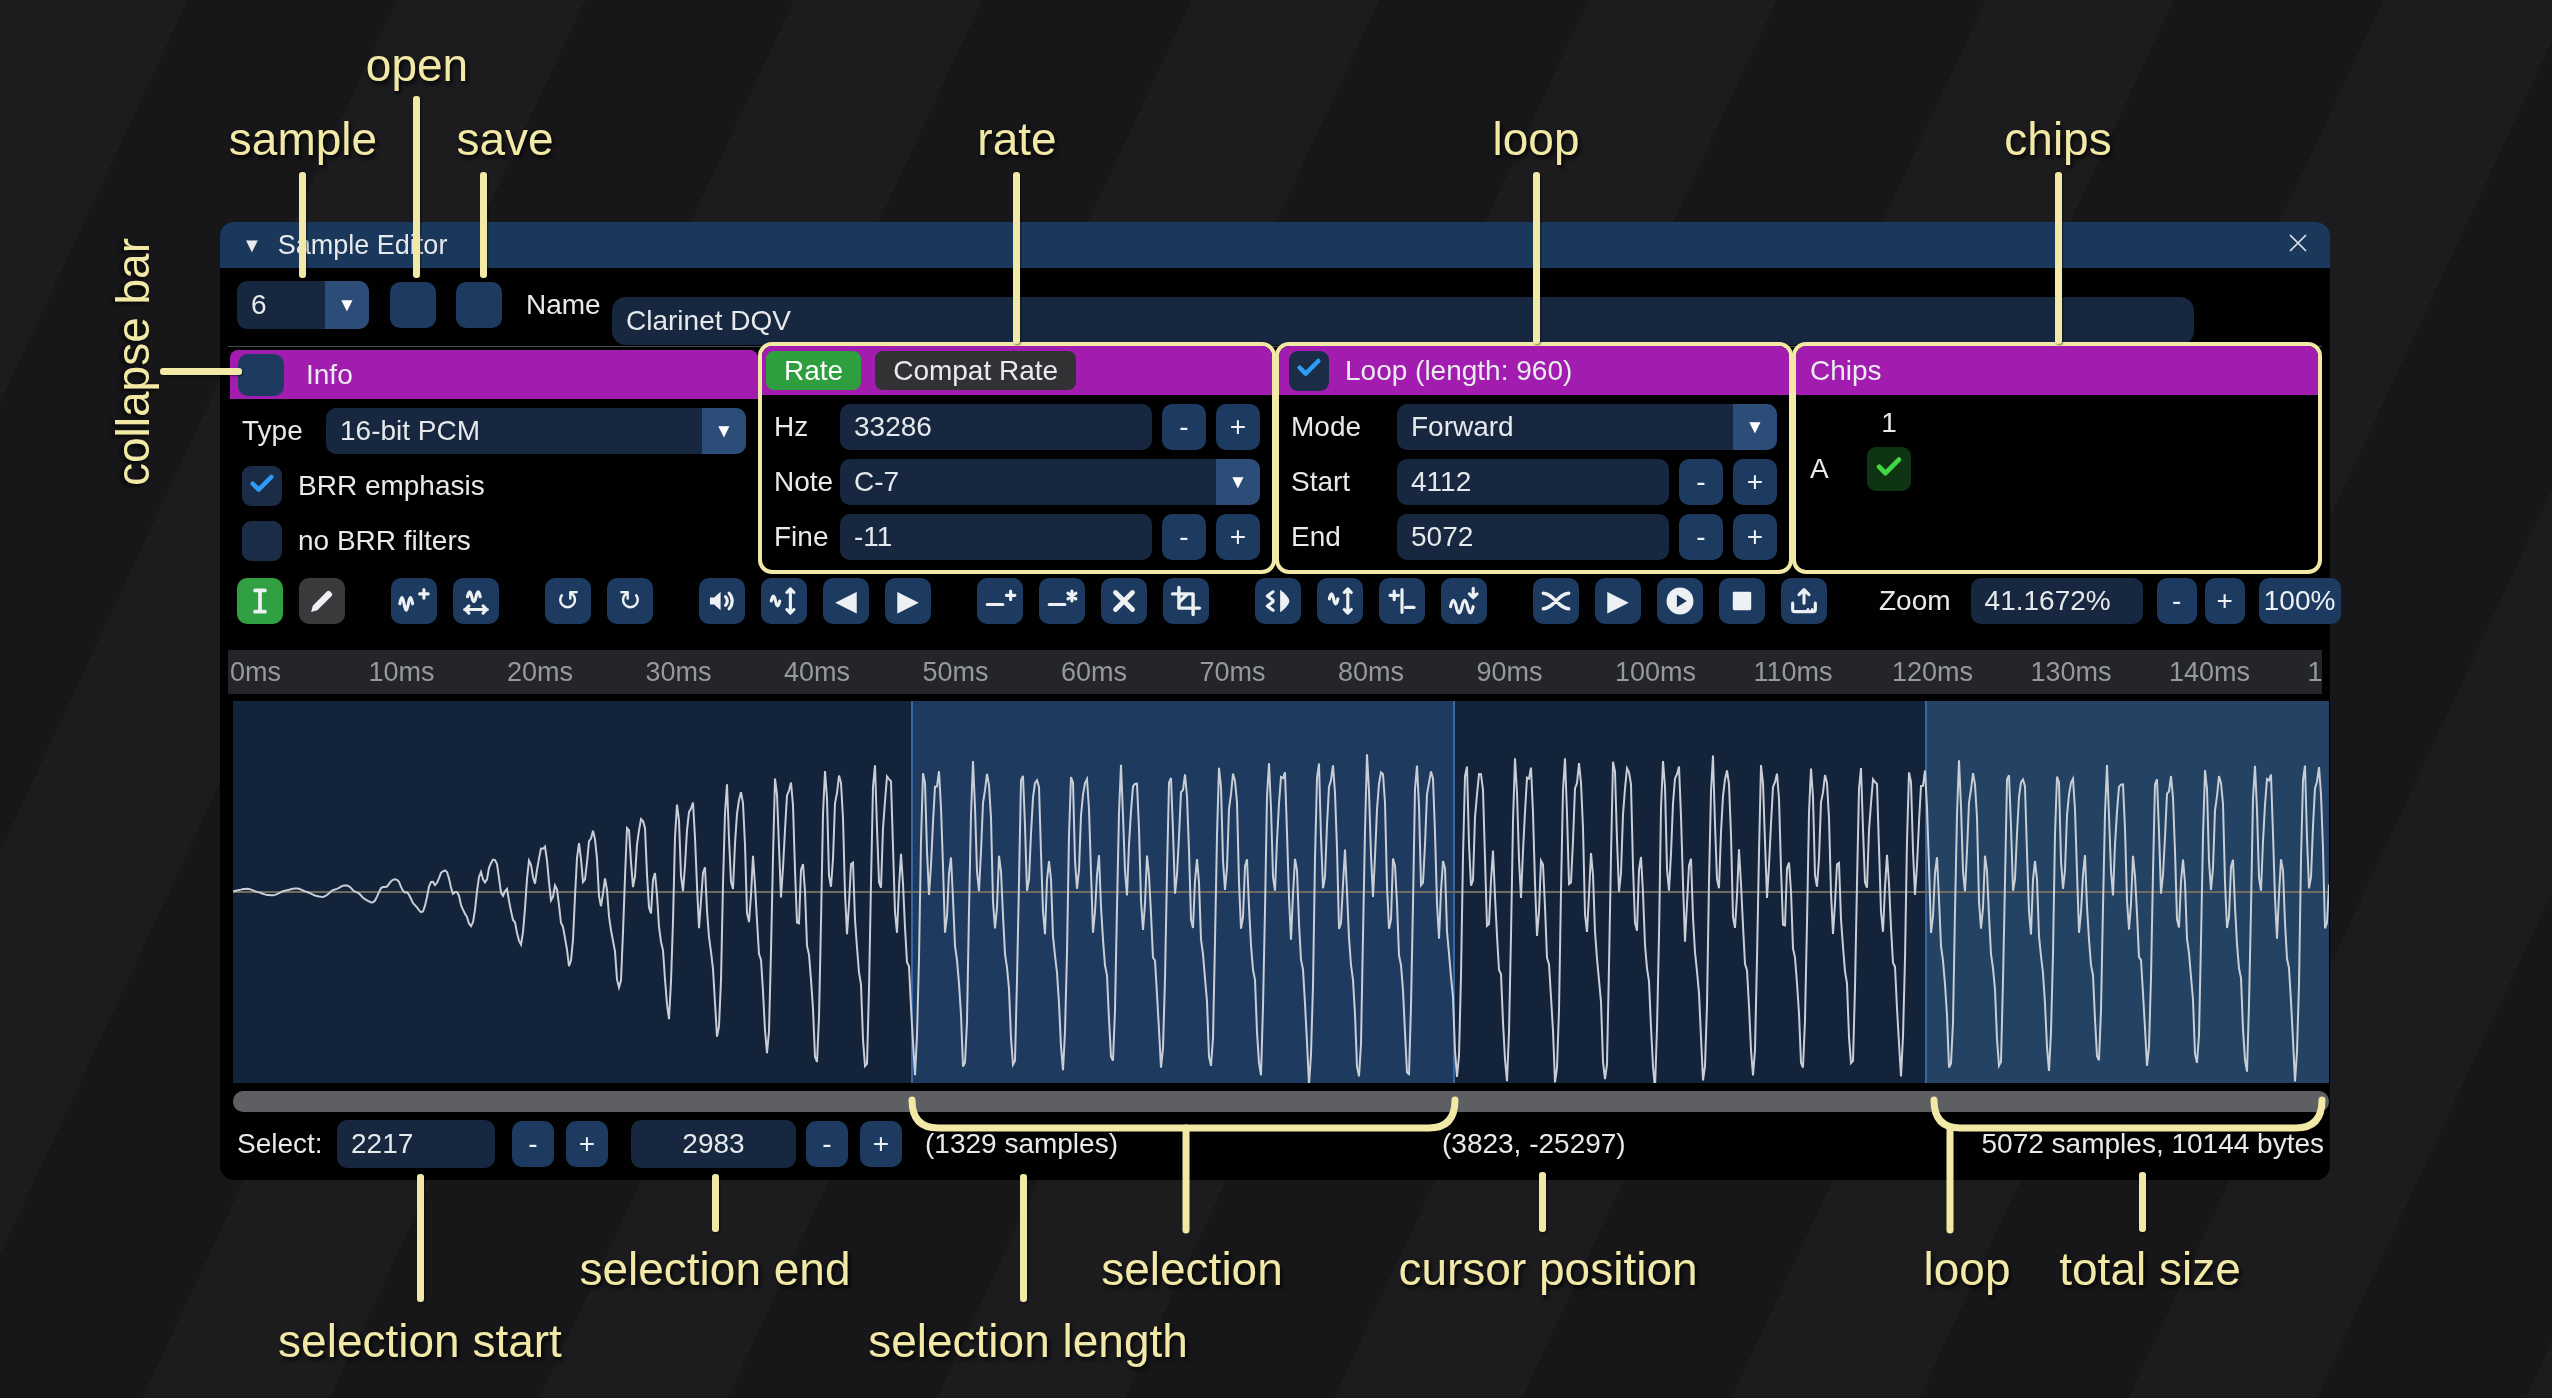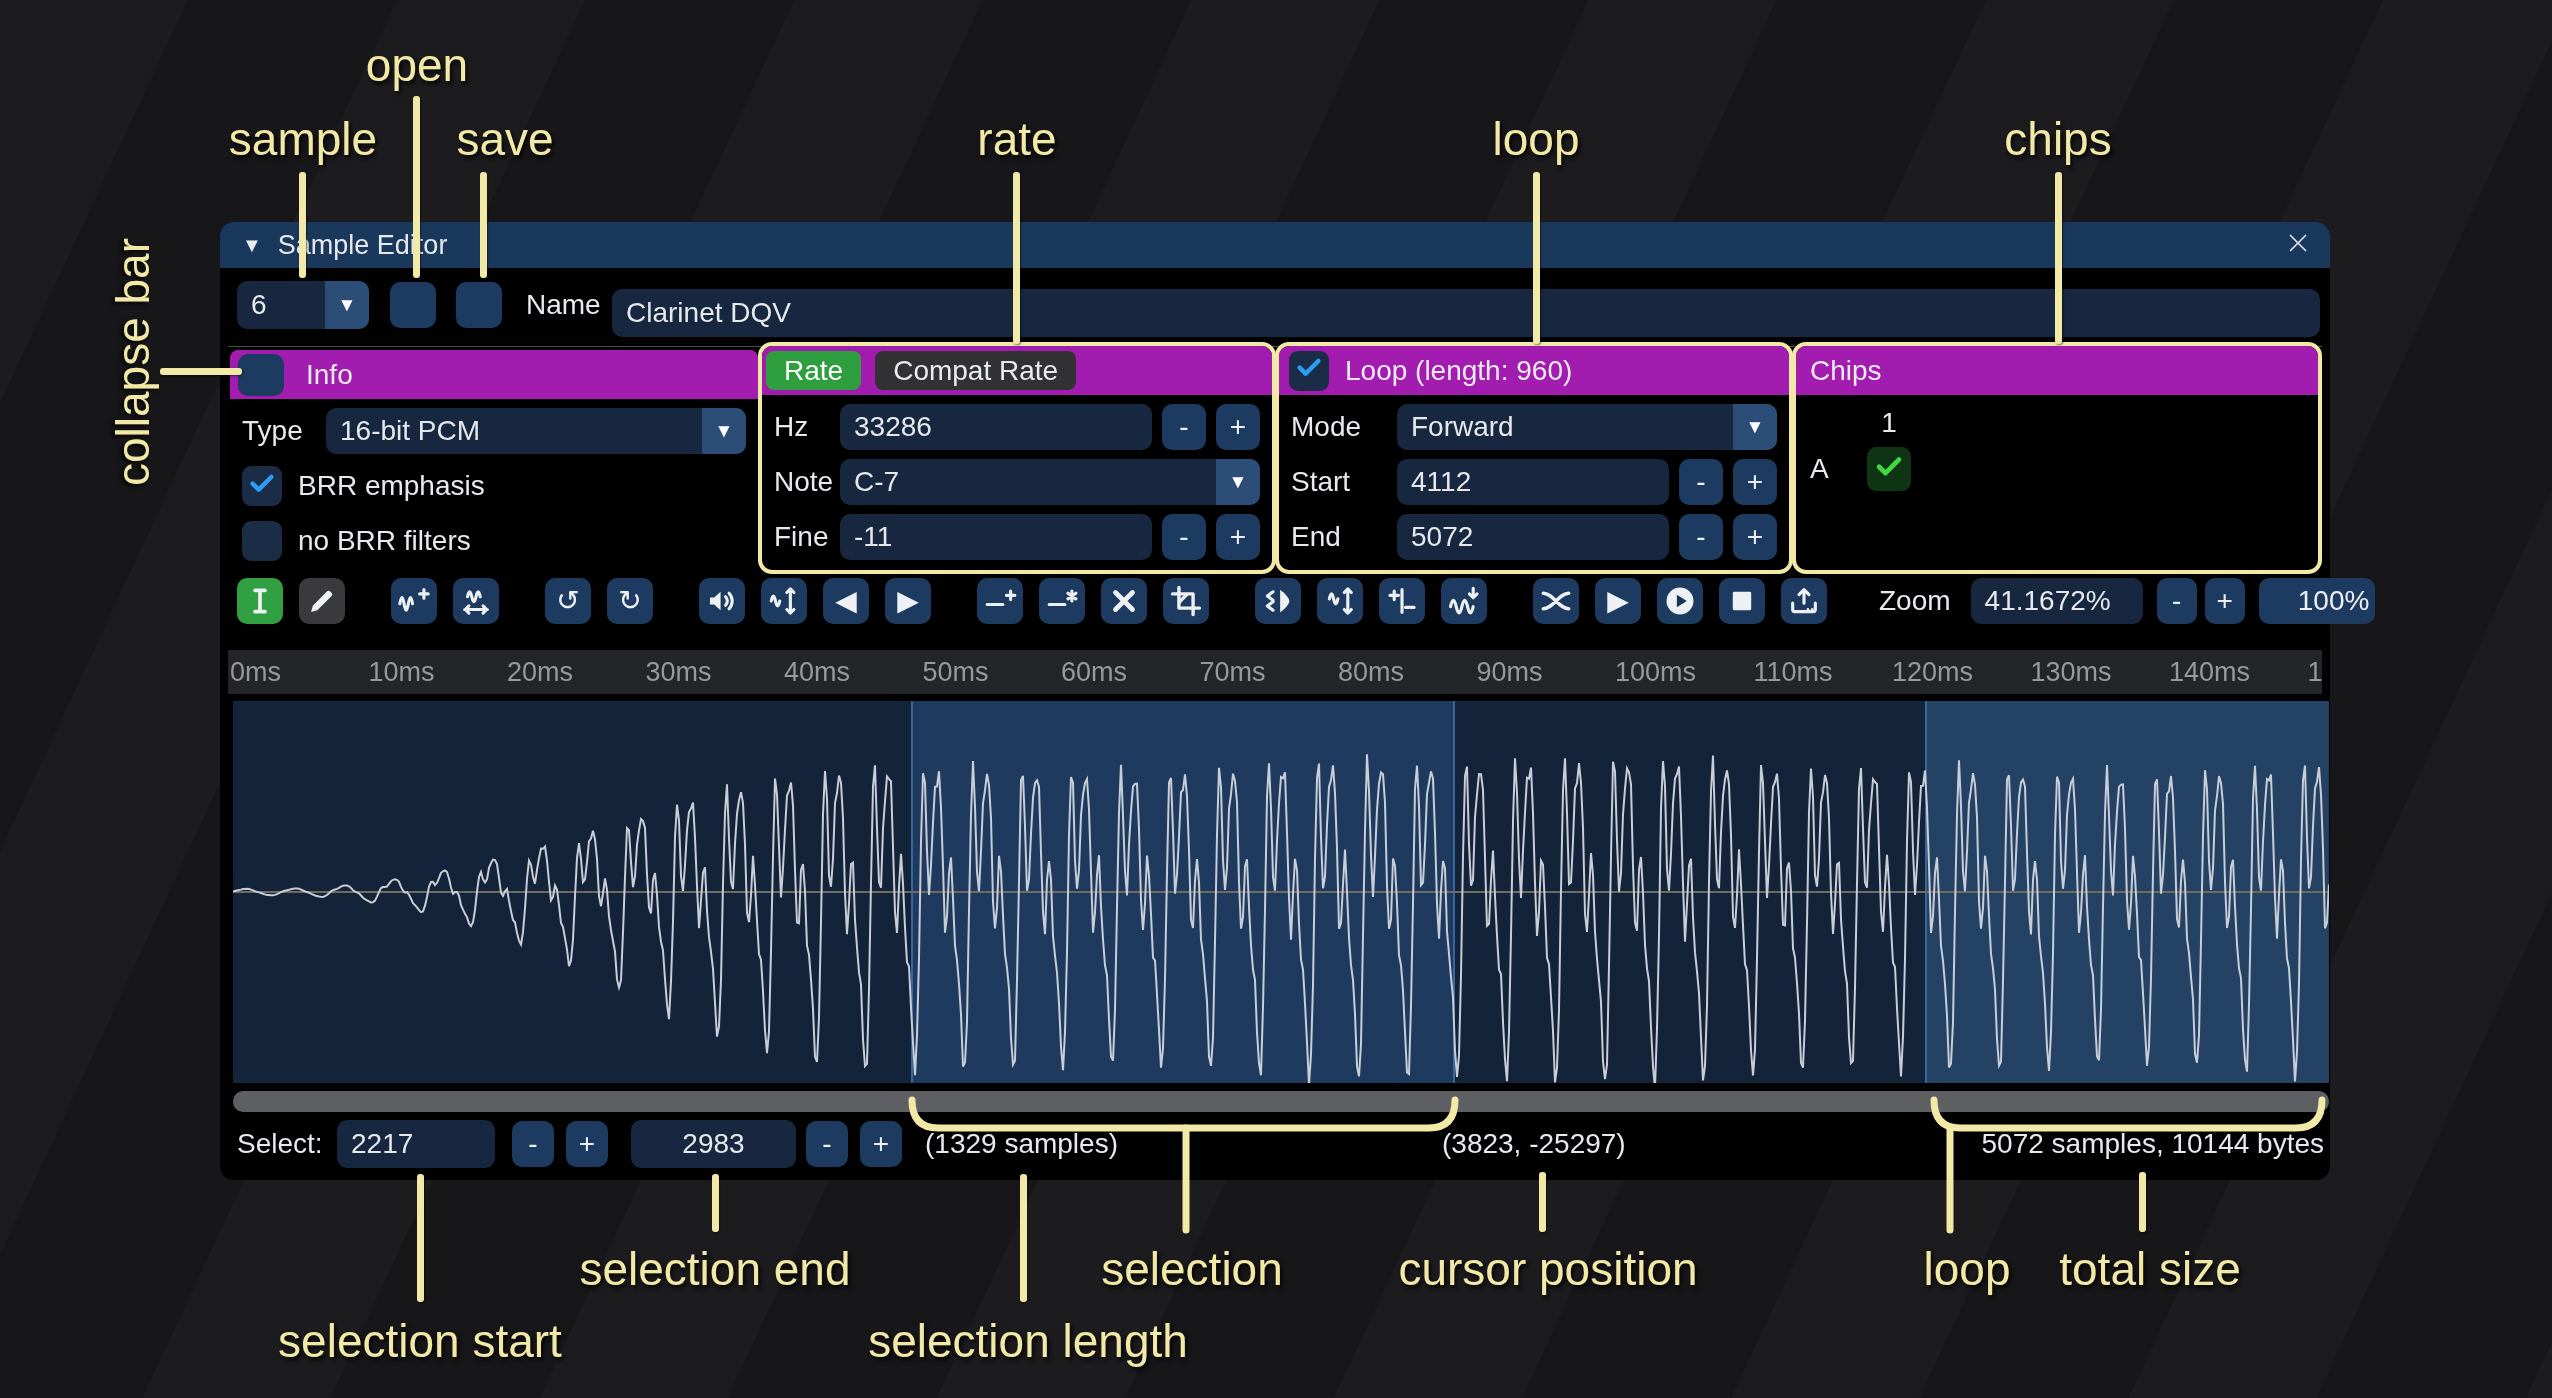--- a/index.html
+++ b/index.html
@@ -23,21 +23,21 @@
   .sqbtn{width:46px;height:46px;border-radius:10px;background:#1d3b60;color:#eef1f4;display:flex;align-items:center;justify-content:center;font-size:30px;border:none;flex:none;}
   .stepbtn{width:44px;height:46px;border-radius:10px;background:#1d3b60;color:#eef1f4;display:flex;align-items:center;justify-content:center;font-size:28px;border:none;flex:none;}
   .cb{width:40px;height:40px;border-radius:9px;background:#1b2c47;color:#2d9cf4;display:flex;align-items:center;justify-content:center;flex:none;}
   .cb svg{width:32px;height:32px;}
   
   .samplerow{position:absolute;left:0;top:59px;width:100%;height:48px;}
   .samplerow .dd{position:absolute;left:17px;top:0;width:132px;}
   .btn-open{position:absolute;left:170px;top:1px;}
   .btn-save{position:absolute;left:236px;top:1px;}
   .namelabel{position:absolute;left:306px;top:0;height:48px;display:flex;align-items:center;font-size:28px;}
-  .namefield{position:absolute;left:392px;top:8px;width:1708px;}
+  .namefield{position:absolute;left:392px;top:16px;width:1582px;border-radius:14px;}
   .sep{position:absolute;left:8px;top:124px;width:2094px;height:1px;background:#4a4c4f;}
   
   .panel{position:absolute;top:128px;height:216px;background:#000;}
   .ypanel{position:absolute;top:120px;height:232px;border:4px solid #f2e9a7;border-radius:14px;background:#000;box-sizing:border-box;overflow:hidden;}
   .phead{height:49px;background:#a21caf;display:flex;align-items:center;font-size:28px;color:#e9ebee;}
   .prow{height:46px;margin-top:9px;display:flex;align-items:center;padding:0 12px;font-size:28px;}
   .prow .lbl{flex:none;}
   .prow .field,.prow .dd{height:46px;flex:1;min-width:0;}
   .prow .stepbtn{margin-left:10px;}
   .p-info{left:10px;width:528px;}
@@ -58,21 +58,21 @@
   
   .toolbar{position:absolute;left:17px;top:356px;height:46px;display:flex;align-items:center;}
   .tgroup{display:flex;gap:16px;margin-right:46px;}
   .tbtn{width:46px;height:46px;border-radius:10px;background:#1d3b60;color:#eef1f4;display:flex;align-items:center;justify-content:center;border:none;padding:0;}
   .tbtn.active{background:#31a042;}
   .tbtn.gray{background:#3a3a3d;}
   .tbtn .icon{display:flex;align-items:center;justify-content:center;font-size:28px;line-height:1;}
   .tbtn .icon svg{width:34px;height:34px;}
   .zoomlabel{font-size:28px;margin:0 20px 0 6px;}
   .zoomfield{width:172px;height:46px;}
-  .zoomreset{width:82px;height:46px;border-radius:10px;background:#1d3b60;color:#eef1f4;display:flex;align-items:center;justify-content:center;font-size:28px;padding-left:34px;}
+  .zoomreset{width:82px;height:46px;border-radius:10px;background:#1d3b60;color:#eef1f4;display:flex;align-items:center;justify-content:center;font-size:28px;}
   .zgap{width:14px;flex:none;}
   
   .ruler{position:absolute;left:8px;top:428px;width:2094px;height:44px;background:#232528;overflow:hidden;}
   .ruler .tick{position:absolute;top:7px;font-size:27px;color:#97999c;white-space:nowrap;}
   .wavewrap{position:absolute;left:13px;top:479px;width:2096px;height:382px;}
   .scrollbar{position:absolute;left:13px;top:869px;width:2096px;height:21px;background:#5e5f62;border-radius:10px;}
   
   .status{position:absolute;left:0;top:898px;width:100%;height:48px;font-size:28px;}
   .status .slabel{position:absolute;left:17px;top:0;height:48px;display:flex;align-items:center;}
   .f-selstart{position:absolute;left:117px;top:0;width:158px;}

